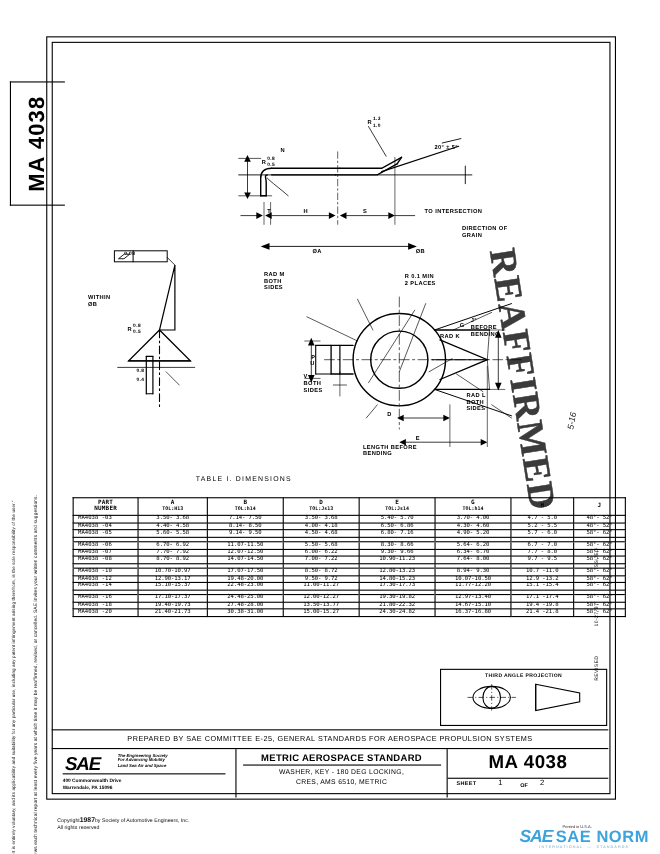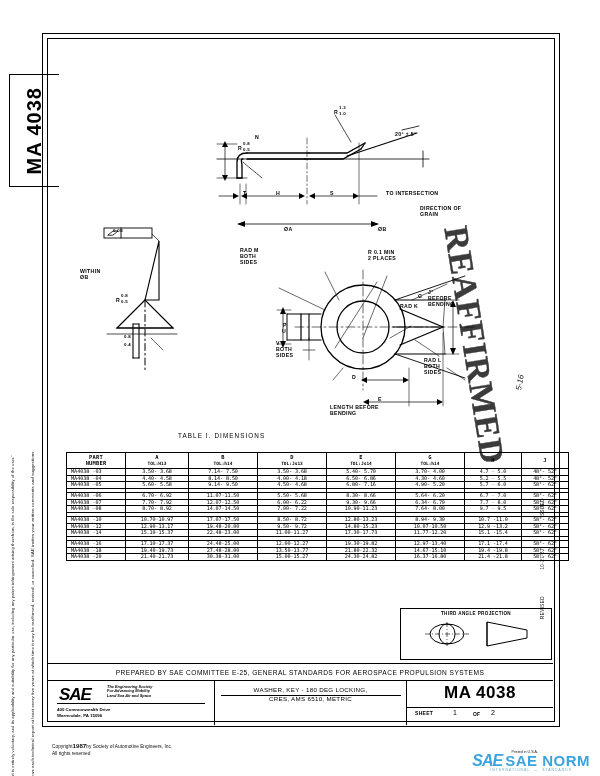--- a/index.html
+++ b/index.html
@@ -571,20 +571,21 @@
       <div class="sae-tag" style="white-space:pre-line;">The Engineering Society
 For Advancing Mobility
 Land Sea Air and Space</div>
       <div class="sae-rule"></div>
       <div class="sae-addr">
         <div>400 Commonwealth Drive</div>
         <div>Warrendale, PA 15096</div>
       </div>
     </div>
     <div class="tb-mid">
+      <div class="mas">METRIC AEROSPACE STANDARD</div>
       <div class="mas-rule"></div>
       <div class="mas-desc">
         <div>WASHER, KEY - 180 DEG LOCKING,</div>
         <div>CRES, AMS 6510, METRIC</div>
       </div>
     </div>
     <div class="tb-right">
       <div class="tbr-no">MA 4038</div>
       <div class="tbr-rule"></div>
       <div class="tbr-sheet">SHEET</div>

